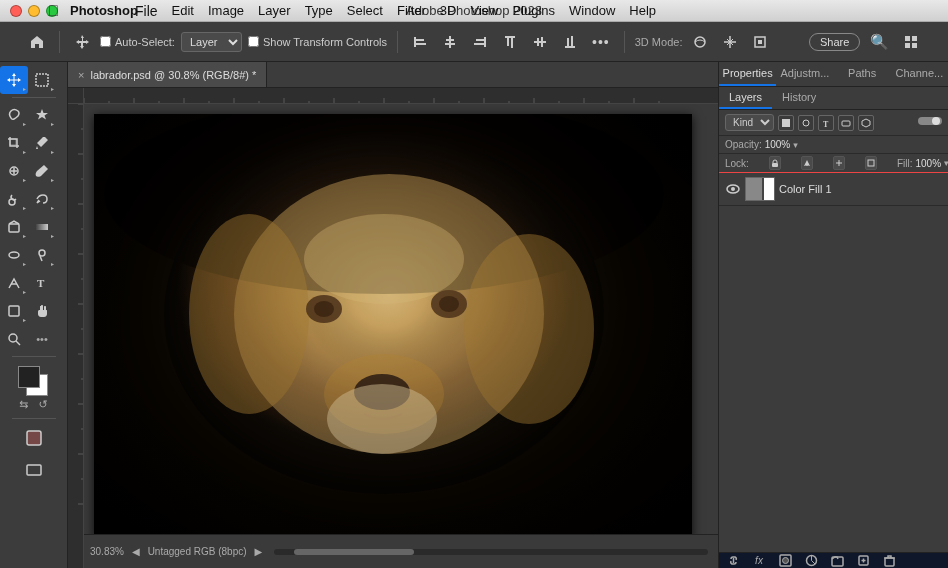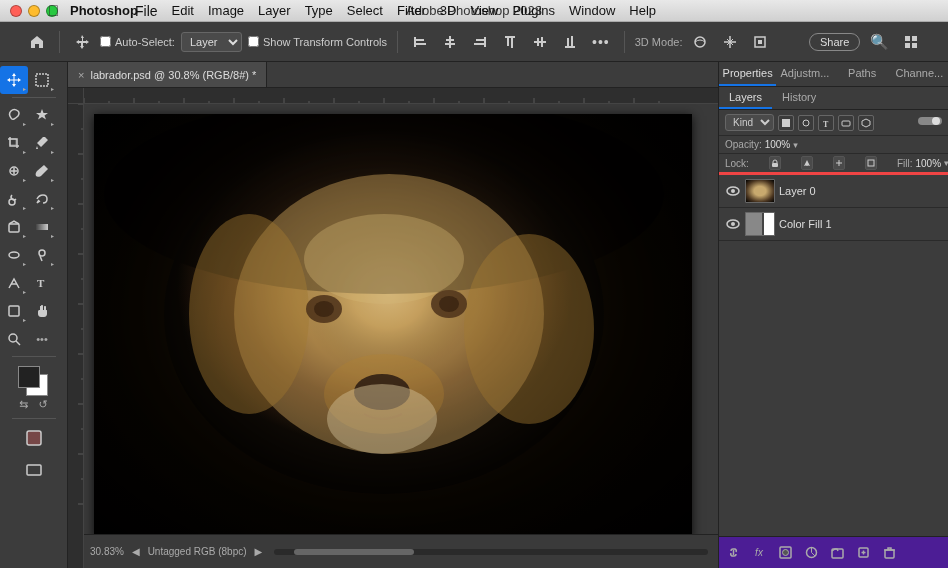--- a/index.html
+++ b/index.html
@@ -76,31 +76,31 @@
 
     
     #layers-panel { flex: 1; display: flex; flex-direction: column; overflow: hidden; }
     #layer-search { display: flex; align-items: center; padding: 4px 6px; gap: 4px; border-bottom: 1px solid #2a2a2a; }
     .layer-filter-btn { background: #4a4a4a; border: 1px solid #666; color: #ccc; font-size: 10px; padding: 1px 5px; border-radius: 3px; cursor: pointer; display: flex; align-items: center; gap: 3px; }
     .layer-filter-icon { width: 16px; height: 16px; background: #3a3a3a; border: 1px solid #666; border-radius: 2px; display: flex; align-items: center; justify-content: center; cursor: pointer; font-size: 10px; color: #ccc; }
     #layer-options { display: flex; align-items: center; padding: 3px 6px; border-bottom: 1px solid #2a2a2a; gap: 6px; }
     .blend-mode-select { background: #4a4a4a; border: 1px solid #555; color: #ccc; font-size: 10px; padding: 1px 4px; border-radius: 3px; flex: 1; cursor: pointer; }
     .opacity-group { display: flex; align-items: center; gap: 3px; font-size: 10px; color: #aaa; }
     .opacity-val { color: #ddd; font-size: 10px; }
-    #layer-lock-row { display: flex; align-items: center; padding: 2px 6px; border-bottom: 3px solid #ef4444; gap: 20px; }
+    #layer-lock-row { display: flex; align-items: center; padding: 2px 6px; border-bottom: 1px solid #ef4444; gap: 20px; }
     .lock-label { font-size: 10px; color: #aaa; }
     .lock-icon { width: 14px; height: 14px; background: #4a4a4a; border: 1px solid #555; border-radius: 2px; display: flex; align-items: center; justify-content: center; cursor: pointer; font-size: 9px; color: #ccc; }
     .fill-group { margin-left: auto; display: flex; align-items: center; gap: 3px; font-size: 10px; color: #aaa; }
     #layers-list { flex: 1; overflow-y: auto; }
     .layer-item { display: flex; align-items: center; padding: 4px 6px; cursor: pointer; border-bottom: 1px solid #2a2a2a; gap: 4px; }
     .layer-vis { width: 16px; height: 16px; display: flex; align-items: center; justify-content: center; cursor: pointer; font-size: 13px; color: #aaa; flex-shrink: 0; }
     .layer-thumb { width: 30px; height: 24px; border: 1px solid #666; background: #2a2a2a; flex-shrink: 0; display: flex; align-items: center; justify-content: center; overflow: hidden; border-radius: 1px; }
     .layer-thumb-dog { width: 100%; height: 100%; background: radial-gradient(ellipse, #c8a96e 30%, #4a3520 70%, #000 100%); }
     .layer-name { font-size: 11px; color: #ddd; flex: 1; }
-    #layers-footer { height: 32px; background: #4c1d95; border-top: 1px solid #222; display: flex; align-items: center; padding: 0 6px; gap: 10px; }
+    #layers-footer { height: 16px; background: #0f172a; border-top: 1px solid #222; display: flex; align-items: center; padding: 0 6px; gap: 10px; }
     .footer-icon { width: 16px; height: 16px; display: flex; align-items: center; justify-content: center; cursor: pointer; color: #aaa; font-size: 12px; border-radius: 2px; }
 
     
     #canvas-bottom { height: 34px; background: #3a3a3a; border-top: 1px solid #222; display: flex; align-items: center; padding: 0 6px; gap: 8px; }
 
     
     #canvas-bg {
       width: 598px; height: 420px;
       background:
         radial-gradient(ellipse 60% 70% at 48% 45%,
@@ -683,32 +683,20 @@
         </div>
         <div class="fill-group">
           <span>Fill:</span>
           <span style="cursor:ew-resize;color:#ddd;">100%</span>
           <span style="font-size:9px;color:#aaa;cursor:pointer;">▾</span>
         </div>
       </div>
 
       <div id="layers-list">
 
-        <div class="layer-item">
-          <div class="layer-vis" title="Toggle Visibility">
-            <svg width="14" height="12" viewBox="0 0 14 12" fill="none">
-                <ellipse cx="7" cy="6" rx="6" ry="4" stroke="#ccc" stroke-width="1.5"></ellipse>
-                <circle cx="7" cy="6" r="2" fill="#ccc"></circle>
-              </svg>
-          </div>
-          <div class="layer-thumb">
-            <div class="layer-thumb-dog"></div>
-          </div>
-          <span class="layer-name">Layer 0</span>
-        </div>
 
         <div class="layer-item">
           <div class="layer-vis" title="Toggle Visibility">
             <svg width="14" height="12" viewBox="0 0 14 12" fill="none">
                 <ellipse cx="7" cy="6" rx="6" ry="4" stroke="#ccc" stroke-width="1.5"></ellipse>
                 <circle cx="7" cy="6" r="2" fill="#ccc"></circle>
               </svg>
           </div>
           <div class="layer-thumb" style="display:flex;align-items:center;gap:0;background:#fff;padding:0;">
             <div style="width:16px;height:24px;background:#888;flex-shrink:0;"></div>

